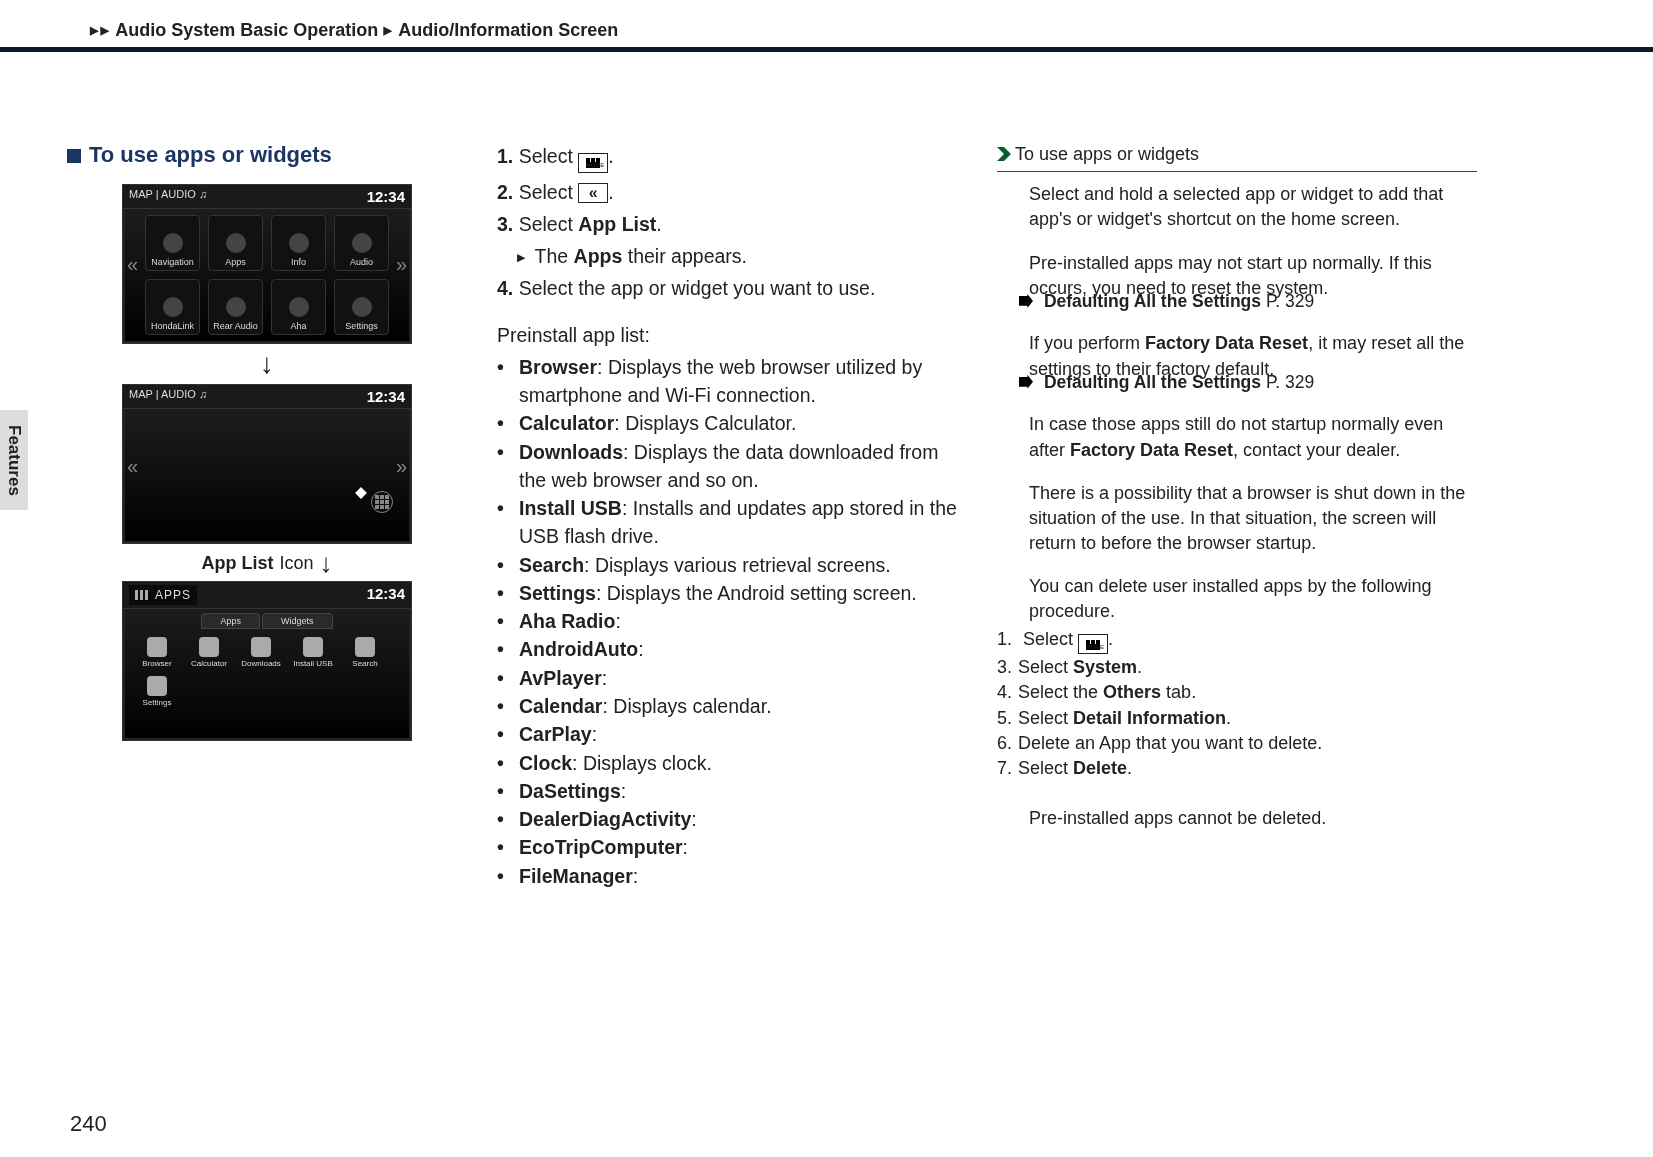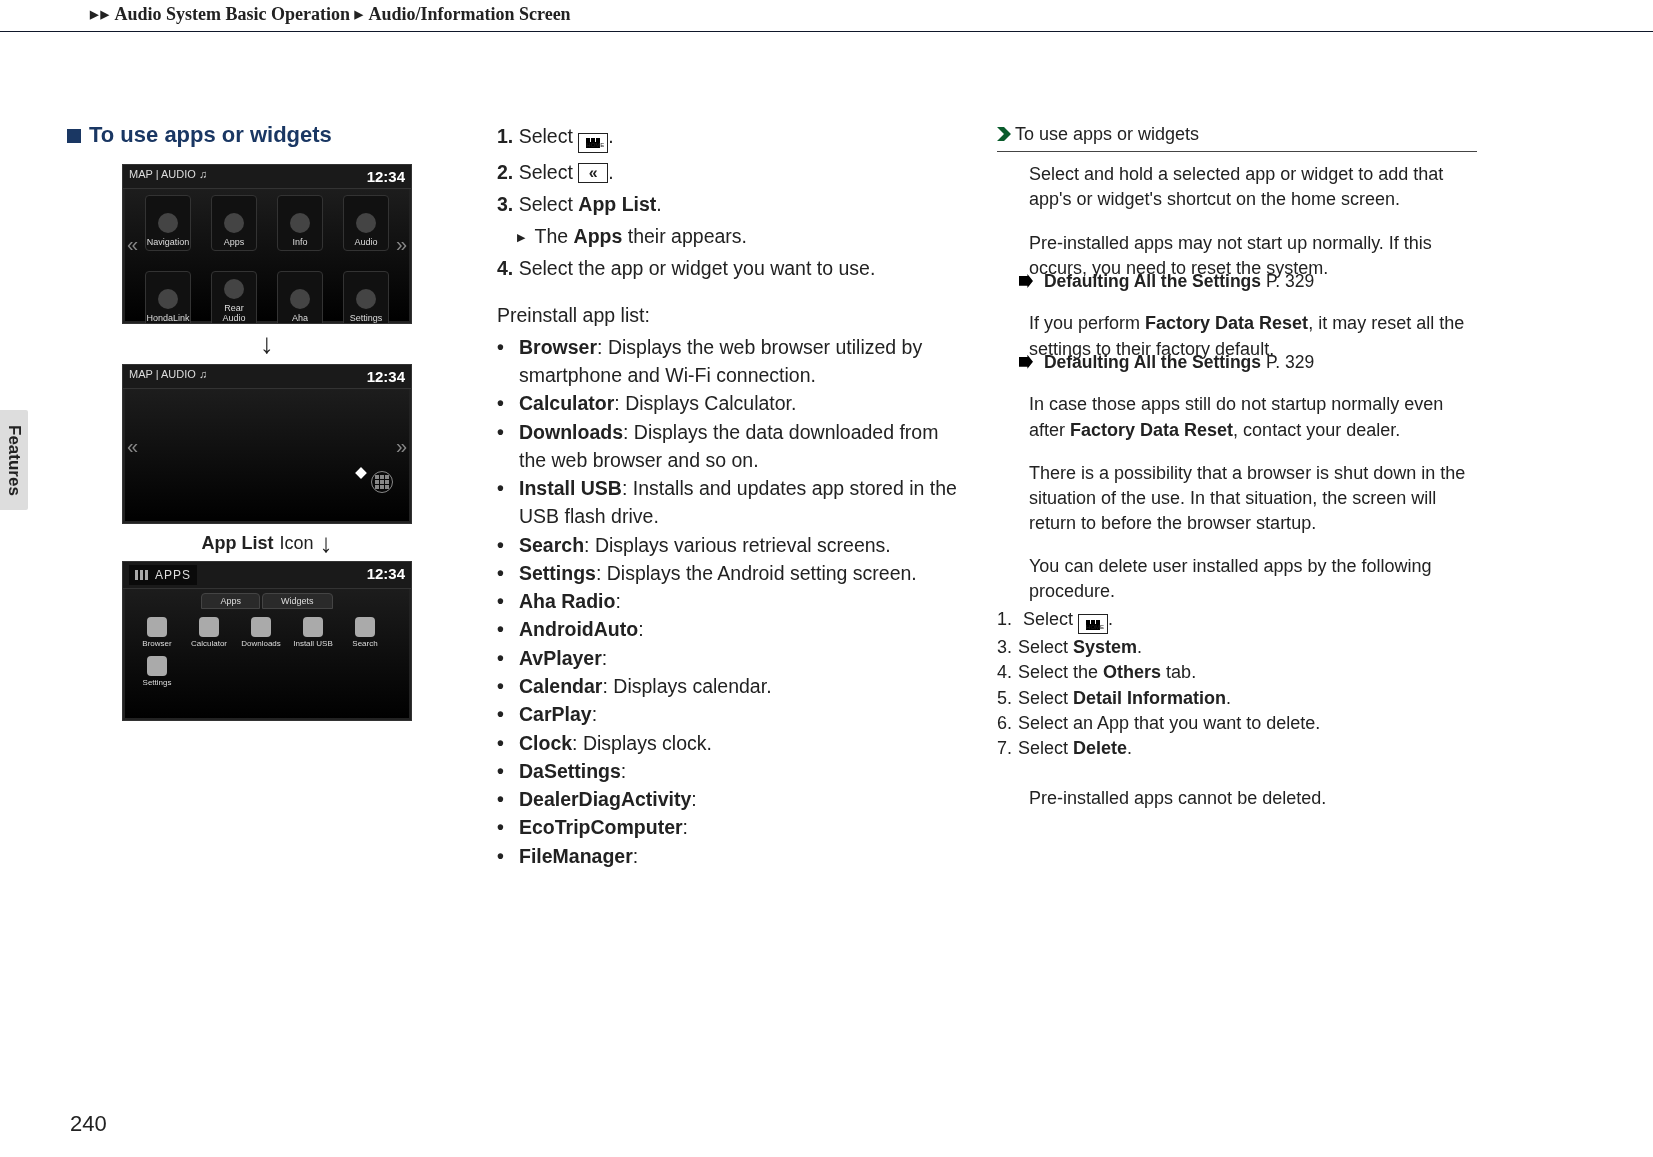--- a/index.html
+++ b/index.html
@@ -6,25 +6,24 @@
   body {
     font-family: "Segoe UI", Arial, sans-serif;
     background: #fff;
     color: #222;
     width: 1653px;
     height: 1157px;
     position: relative;
     padding: 0;
   }
   .header {
-    border-bottom: 1px solid #0f172a;
-    padding: 4px 90px 6px 90px;
+    border-bottom: 5px solid #0f172a;
+    padding: 20px 90px 6px 90px;
     font-size: 18px;
     font-weight: 600;
-    font-family: Liberation Serif, serif;
   }
   .header .sep::before { content: "▶"; font-size: 11px; margin: 0 2px 0 0; position: relative; top: -2px;}
   .page-body {
     display: grid;
     grid-template-columns: 400px 470px auto;
     gap: 30px;
     padding: 90px 70px 0 67px;
     position: relative;
   }
   .side-tab {
@@ -70,21 +69,21 @@
     overflow: hidden;
   }
   .screen .top {
     display:flex; justify-content: space-between; padding: 3px 6px;
     background: #1a1a1a; font-size: 11px;
     border-bottom: 1px solid #333;
   }
   .screen .top .clock { font-weight: bold; color:#fff; font-size:15px; }
   .screen .grid6 {
     display:grid; grid-template-columns: repeat(4,1fr);
-    gap:20px; padding:6px 22px;
+    gap:8px; padding:6px 22px;
   }
   .screen .cell {
     border:1px solid #333; border-radius:4px;
     height:56px; background:#111;
     display:flex; flex-direction:column; align-items:center; justify-content:flex-end;
     font-size:9px; padding-bottom:3px;
     text-align:center;
   }
   .screen .cell .ic { width:20px;height:20px;border-radius:50%;background:#444;margin-bottom:4px; }
   .screen .chev {
@@ -424,21 +423,21 @@
               <span></span>
               <span></span>
               <span></span>
               <span class="icon-home-label">HOME</span>
             </span>
           </span><span>.</span>
       </li>
       <li data-idx="3"><span>Select </span><span class="bold">System</span><span>.</span></li>
       <li data-idx="4"><span>Select the </span><span class="bold">Others</span><span> tab.</span></li>
       <li data-idx="5"><span>Select </span><span class="bold">Detail Information</span><span>.</span></li>
-      <li data-idx="6"><span>Select an App that you want to delete.</span></li>
+      <li data-idx="6"><span>Delete an App that you want to delete.</span></li>
       <li data-idx="7"><span>Select </span><span class="bold">Delete</span><span>.</span></li>
     </ol>
     <br>
     <p>Pre-installed apps cannot be deleted.</p>
   </div>
 
 </div>
 
 <div class="page-num">240</div>
 

